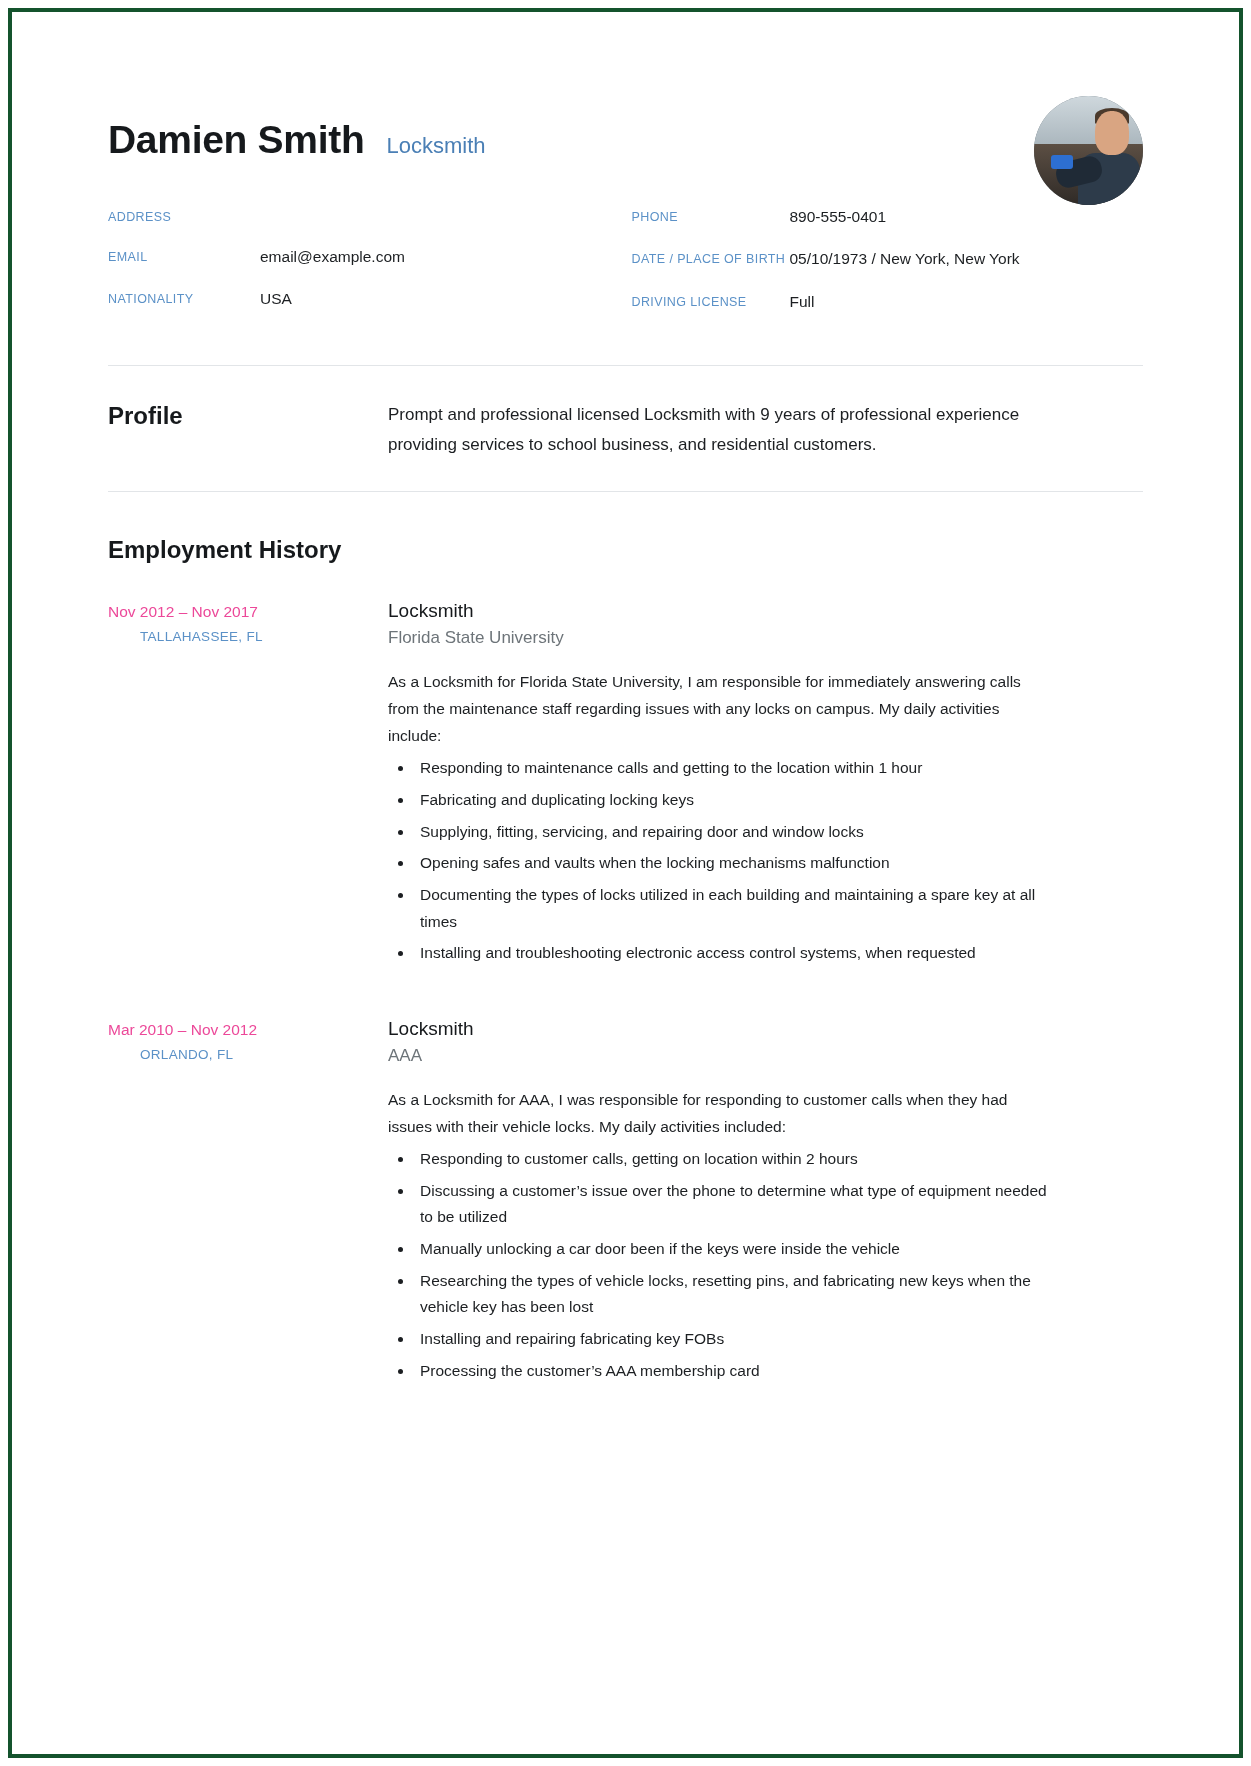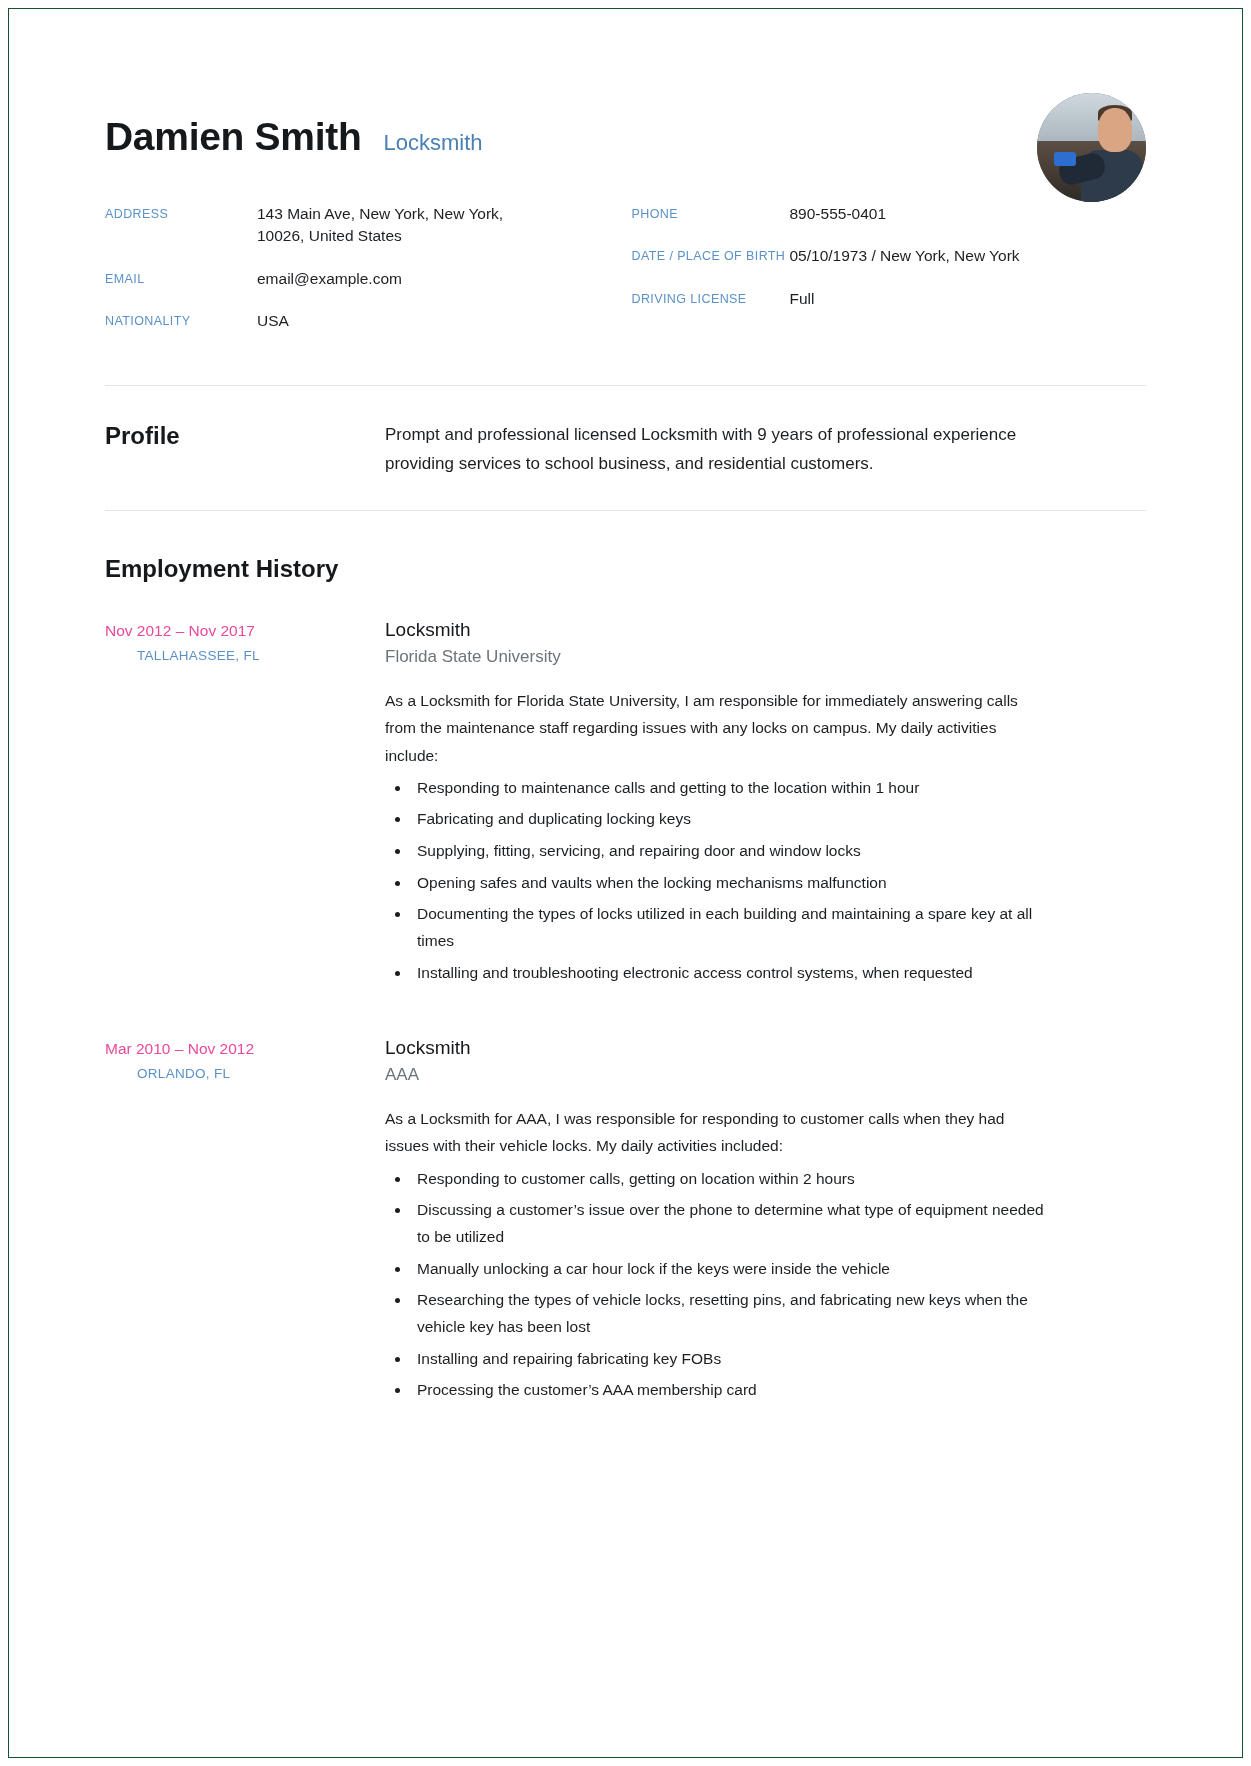--- a/index.html
+++ b/index.html
@@ -12,21 +12,21 @@
   .page {
     width: 1251px;
     height: 1766px;
     position: relative;
     background: #ffffff;
     padding: 8px;
   }
   .frame {
     width: 100%;
     height: 100%;
-    border: 1px solid #14532d;
+    border: 4px solid #14532d;
     background: #ffffff;
     position: relative;
     overflow: hidden;
   }
   .sheet {
     position: absolute;
     left: 0; right: 0; top: 0; bottom: 0;
     background: #ffffff;
     padding: 0 96px;
   }
@@ -225,21 +225,20 @@
           <div class="arm"></div>
           <div class="tool"></div>
         </div>
       </div>
 
       <div class="contact">
         <div class="contact-col left">
 
           <div class="contact-row">
             <div class="c-label">ADDRESS</div>
-            <div class="c-value">143 Main Ave, New York, New York, 10026, United States</div>
           </div>
 
           <div class="contact-row">
             <div class="c-label">EMAIL</div>
             <div class="c-value">email@example.com</div>
           </div>
 
           <div class="contact-row">
             <div class="c-label">NATIONALITY</div>
             <div class="c-value">USA</div>
@@ -305,21 +304,21 @@
             <div class="emp-date">Mar 2010 – Nov 2012</div>
             <div class="emp-place">ORLANDO, FL</div>
           </div>
           <div class="emp-right">
             <div class="emp-role">Locksmith</div>
             <div class="emp-org">AAA</div>
             <div class="emp-desc"> As a Locksmith for AAA, I was responsible for responding to customer calls when they had issues with their vehicle locks. My daily activities included:</div>
             <ul class="bullets">
               <li>Responding to customer calls, getting on location within 2 hours</li>
               <li>Discussing a customer’s issue over the phone to determine what type of equipment needed to be utilized</li>
-              <li>Manually unlocking a car hour lock if the keys were inside the vehicle</li>
+              <li>Manually unlocking a car door been if the keys were inside the vehicle</li>
               <li>Researching the types of vehicle locks, resetting pins, and fabricating new keys when the vehicle key has been lost</li>
               <li>Installing and repairing fabricating key FOBs</li>
               <li>Processing the customer’s AAA membership card</li>
             </ul>
           </div>
         </div>
 
       </div>
 
     </div>

